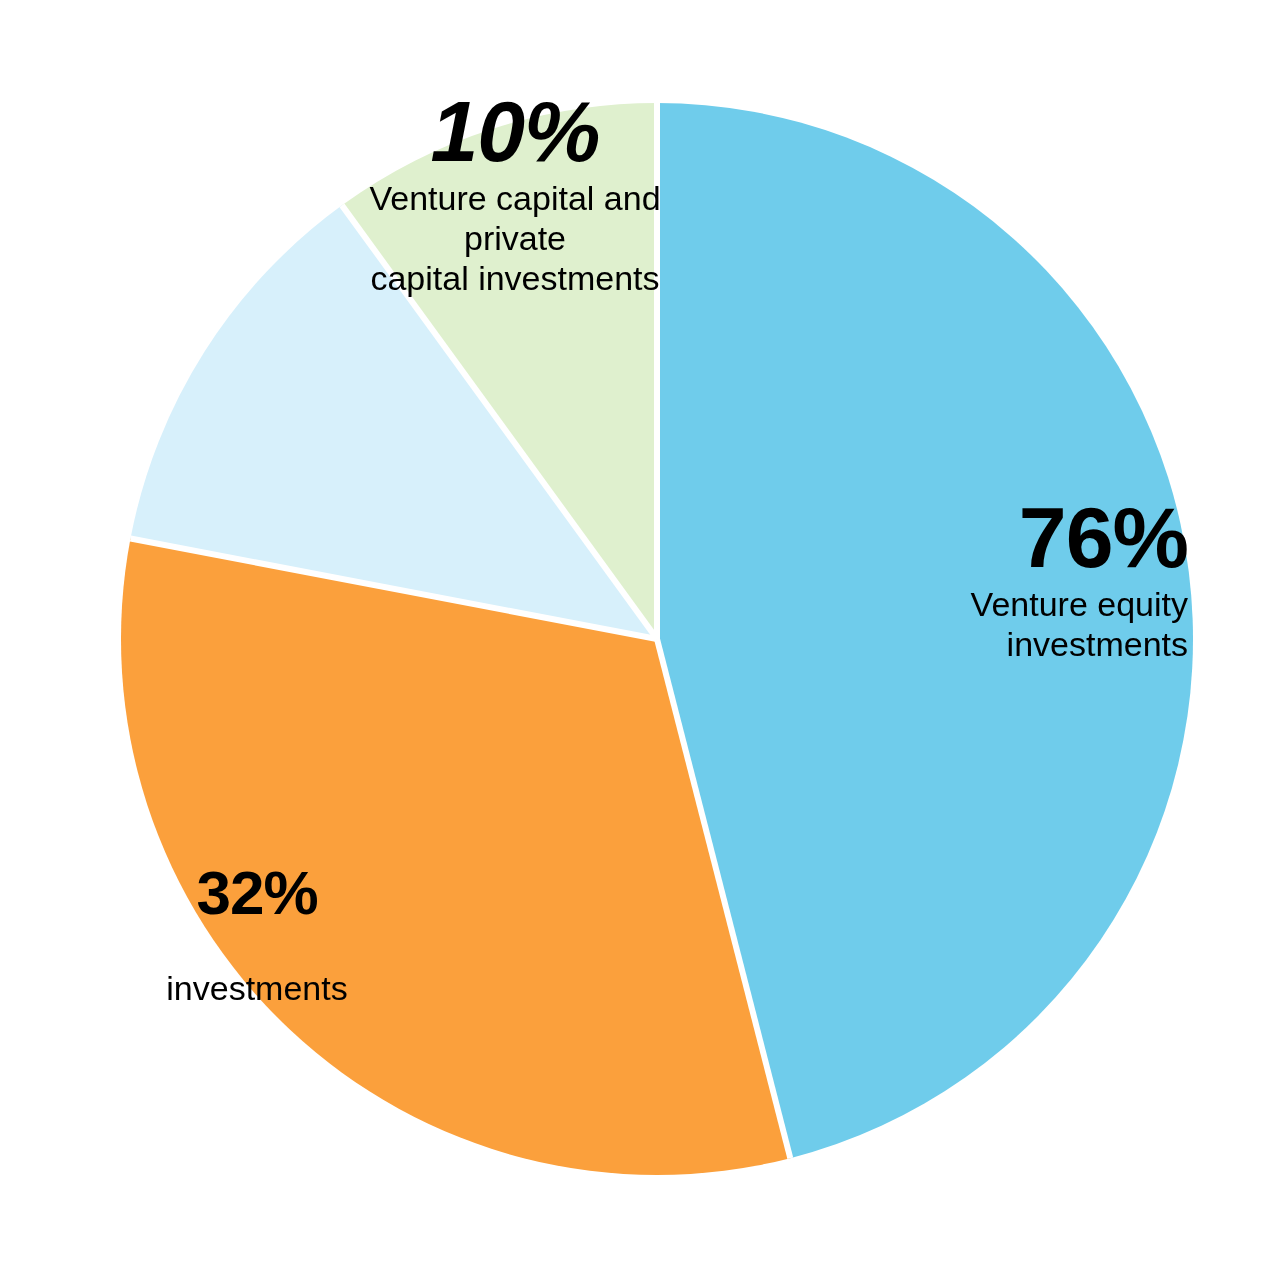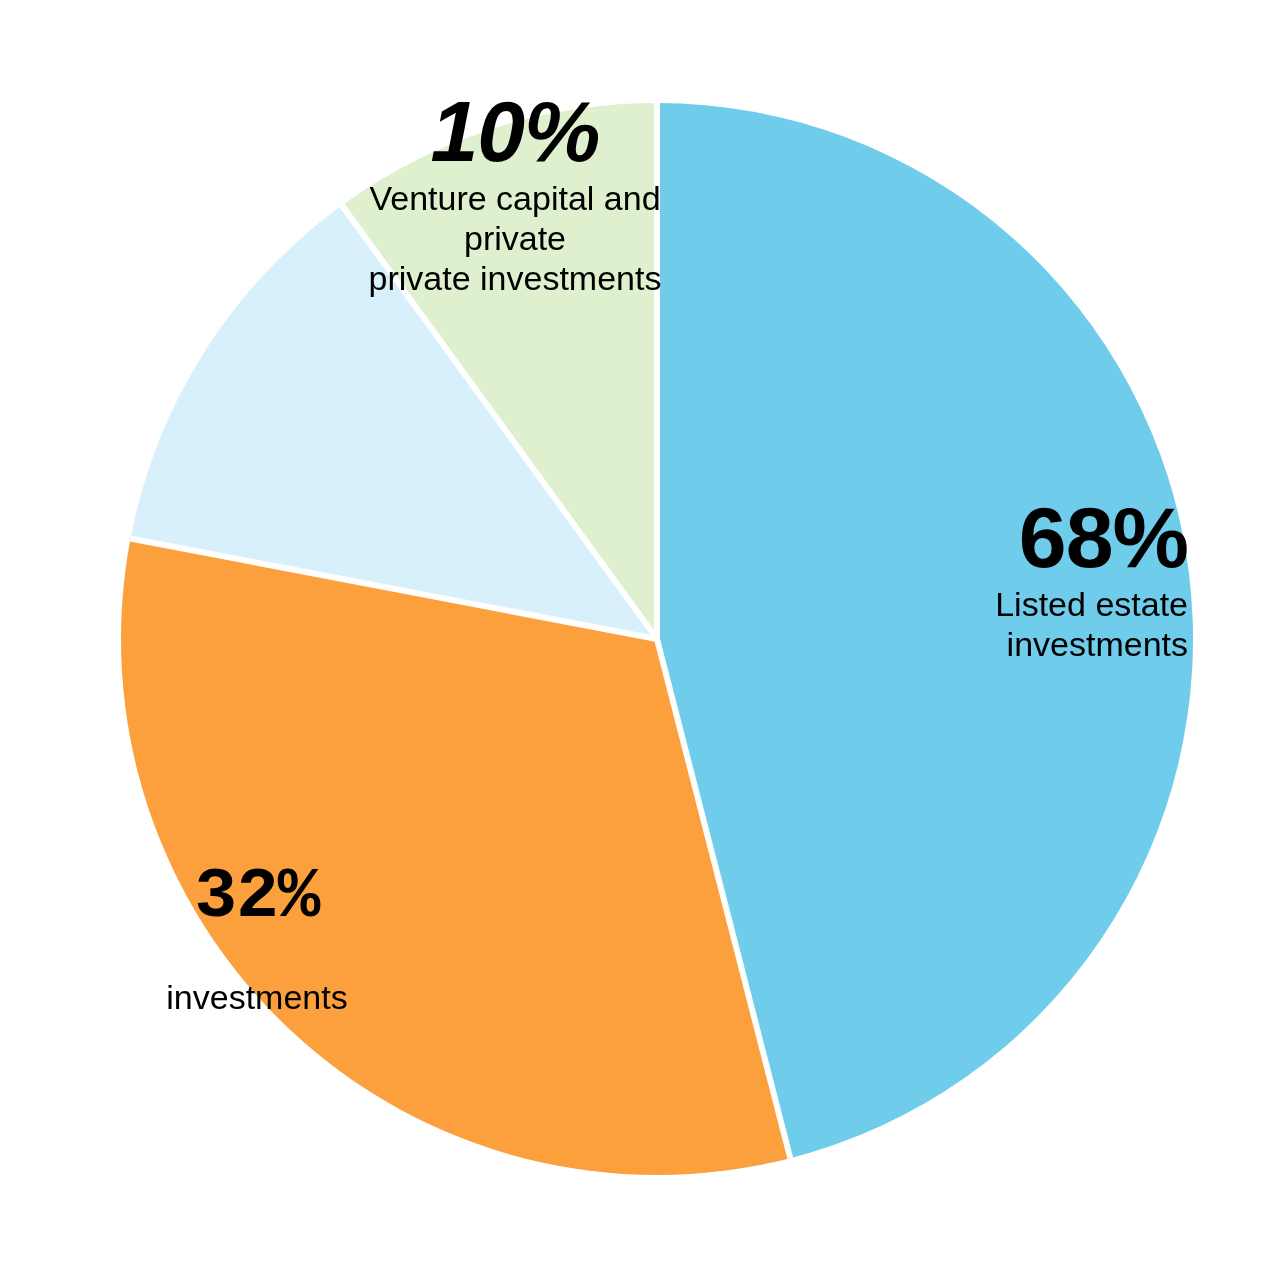--- a/index.html
+++ b/index.html
@@ -52,21 +52,21 @@
   }
   #callout-listed-equity .pct { font-size: 86px; }
 
   
   #callout-fixed-income {
     left: 112px;
     top: 862px;
     text-align: center;
     width: 290px;
   }
-  #callout-fixed-income .pct { font-size: 71px; font-family: Liberation Mono, monospace; }
+  #callout-fixed-income .pct { font-size: 62px; }
 
   
   #callout-real-estate {
     left: 48px;
     top: 322px;
     text-align: center;
     width: 375px;
   }
   #callout-real-estate .pct { font-size: 86px; }
 
@@ -97,37 +97,37 @@
     </g>
     <g stroke="#ffffff" stroke-width="6" stroke-linecap="butt" fill="none">
       <line x1="657" y1="639" x2="657.00" y2="103.00"></line>
       <line x1="657" y1="639" x2="790.30" y2="1158.16"></line>
       <line x1="657" y1="639" x2="130.49" y2="538.56"></line>
       <line x1="657" y1="639" x2="341.95" y2="205.37"></line>
     </g>
   </svg>
 
   <div class="callout" id="callout-listed-equity">
-    <span class="pct">68%</span>
+    <span class="pct">76%</span>
     <span class="desc">
-      <span>Listed estate</span><br>
+      <span>Venture equity</span><br>
       <span>investments</span>
     </span>
   </div>
 
   <div class="callout" id="callout-fixed-income">
     <span class="pct">32%</span>
     <span class="desc">
       <br>
       <span>investments</span>
     </span>
   </div>
 
 
   <div class="callout" id="callout-venture-capital">
     <span class="pct">10%</span>
     <span class="desc">
       <span>Venture capital and private</span><br>
-      <span>private investments</span>
+      <span>capital investments</span>
     </span>
   </div>
 
 </div>
 
 </body></html>

